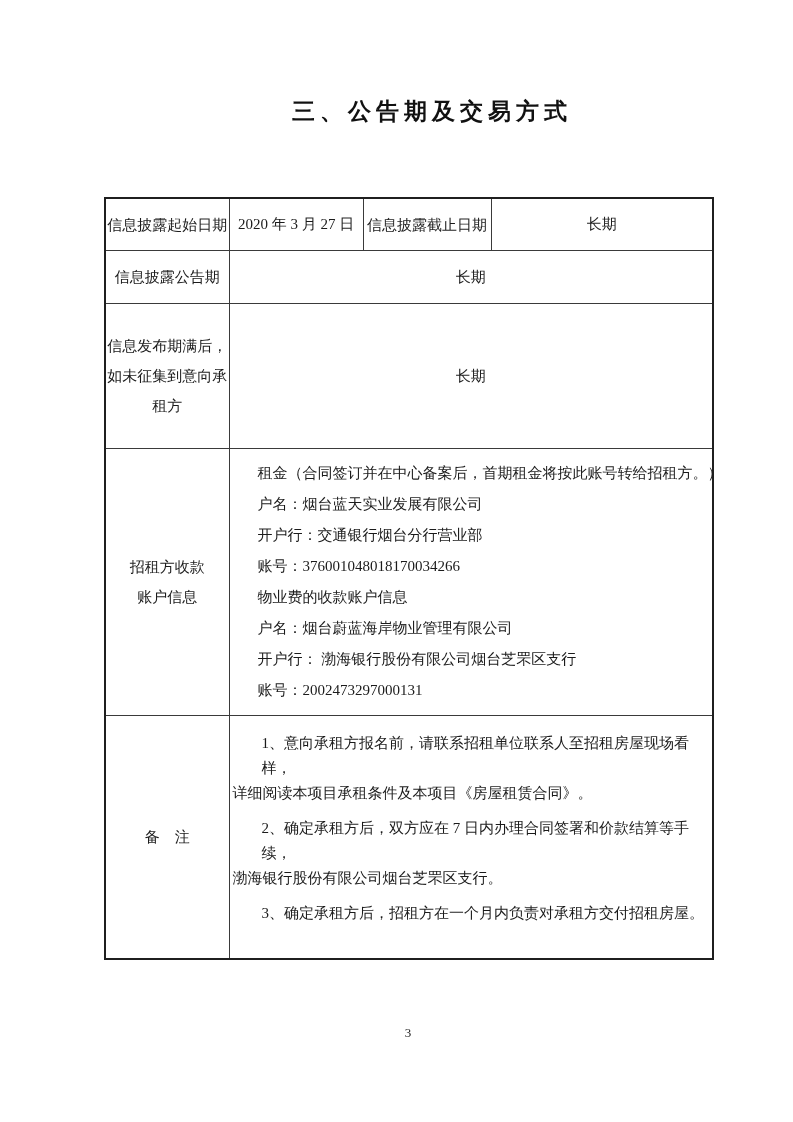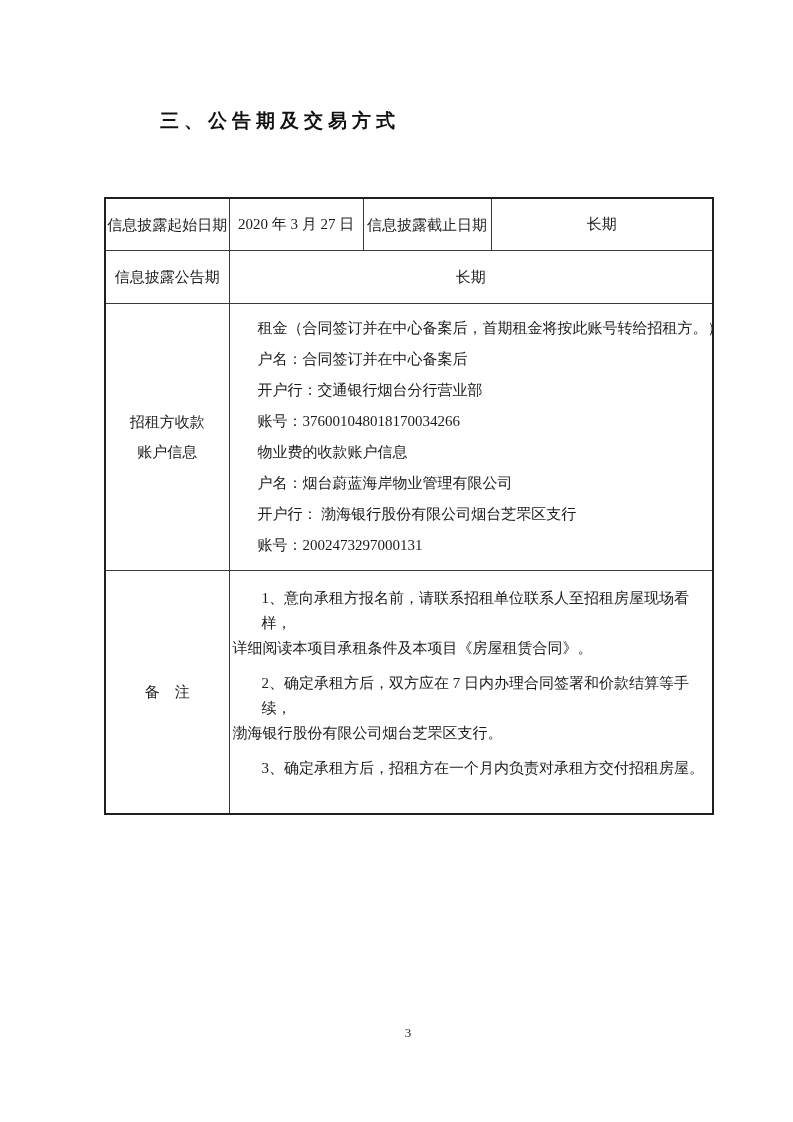--- a/index.html
+++ b/index.html
@@ -16,23 +16,23 @@
     color: #1b1b1b;
     overflow: hidden;
   }
   .doc-title {
     position: absolute;
     top: 92px;
     left: 104px;
     width: 608px;
     box-sizing: border-box;
     padding-left: 40px;
-    margin: 16px;
-    text-align: left;
-    font-size: 19px;
+    margin: 4px;
+    text-align: center;
+    font-size: 23px;
     font-weight: 700;
     letter-spacing: 5px;
     color: #111111;
   }
   table.main {
     position: absolute;
     left: 104px;
     top: 155px;
     width: 608px;
     border-collapse: collapse;
@@ -105,26 +105,32 @@
       <tr style="height:52px">
         <td class="label">信息披露起始日期</td>
         <td class="center">2020 年 3 月 27 日</td>
         <td class="label">信息披露截止日期</td>
         <td class="center">长期</td>
       </tr>
       <tr style="height:53px">
         <td class="label">信息披露公告期</td>
         <td class="center" colspan="3">长期</td>
       </tr>
+      <tr style="height:145px">
+        <td class="label prewrap">信息发布期满后，
+如未征集到意向承
+租方</td>
+        <td class="center" colspan="3">长期</td>
+      </tr>
       <tr style="height:267px">
         <td class="label prewrap">招租方收款
 账户信息</td>
         <td class="acct" colspan="3">
           <div class="acct-line">租金（合同签订并在中心备案后，首期租金将按此账号转给招租方。）</div>
-          <div class="acct-line">户名：合同签订并在中心备案后</div>
+          <div class="acct-line">户名：烟台蓝天实业发展有限公司</div>
           <div class="acct-line">开户行：交通银行烟台分行营业部</div>
           <div class="acct-line">账号：376001048018170034266</div>
           <div class="acct-line">物业费的收款账户信息</div>
           <div class="acct-line">户名：烟台蔚蓝海岸物业管理有限公司</div>
           <div class="acct-line">开户行： 渤海银行股份有限公司烟台芝罘区支行</div>
           <div class="acct-line">账号：2002473297000131</div>
         </td>
       </tr>
       <tr style="height:243px">
         <td class="label">备　注</td>

